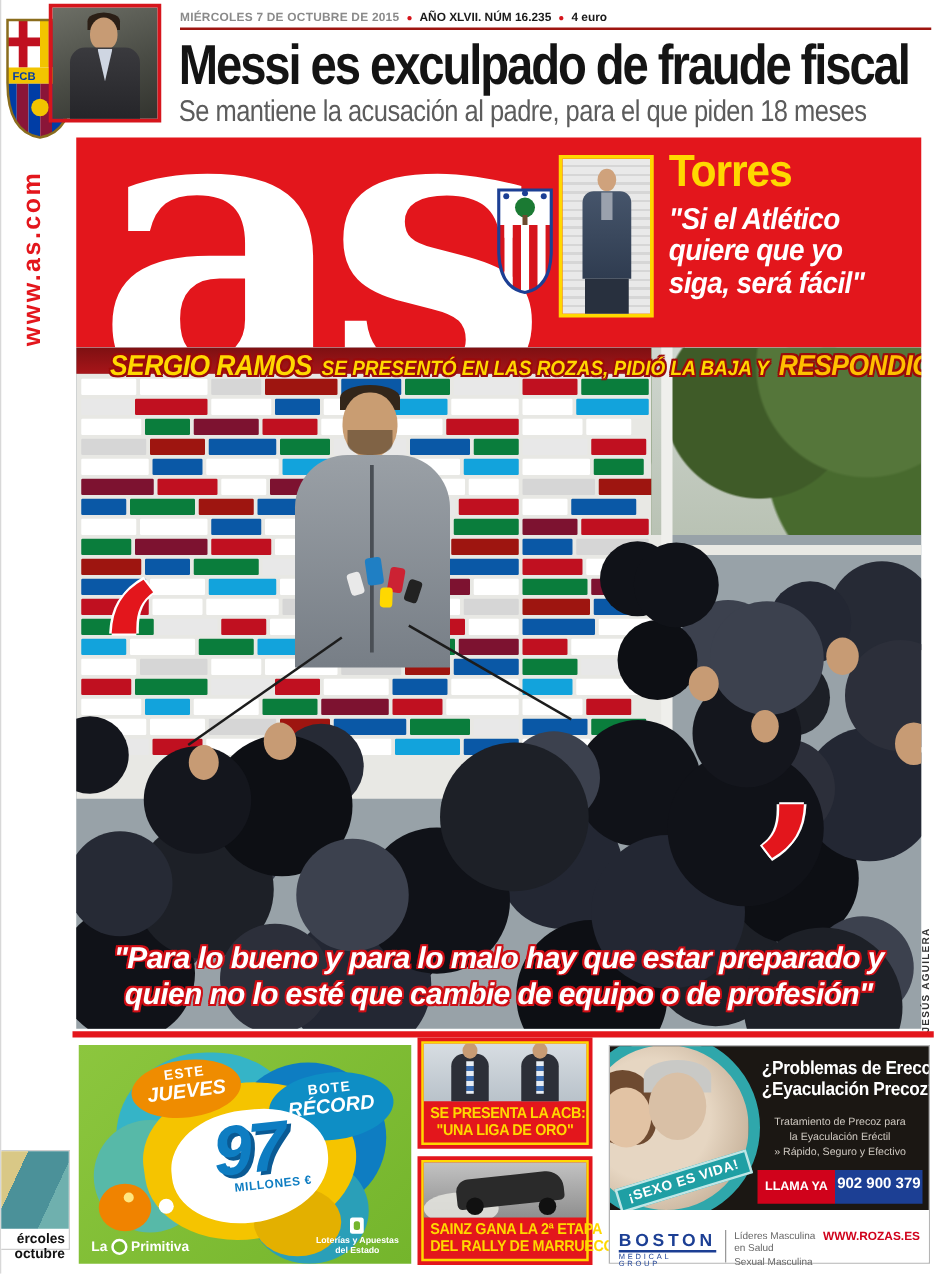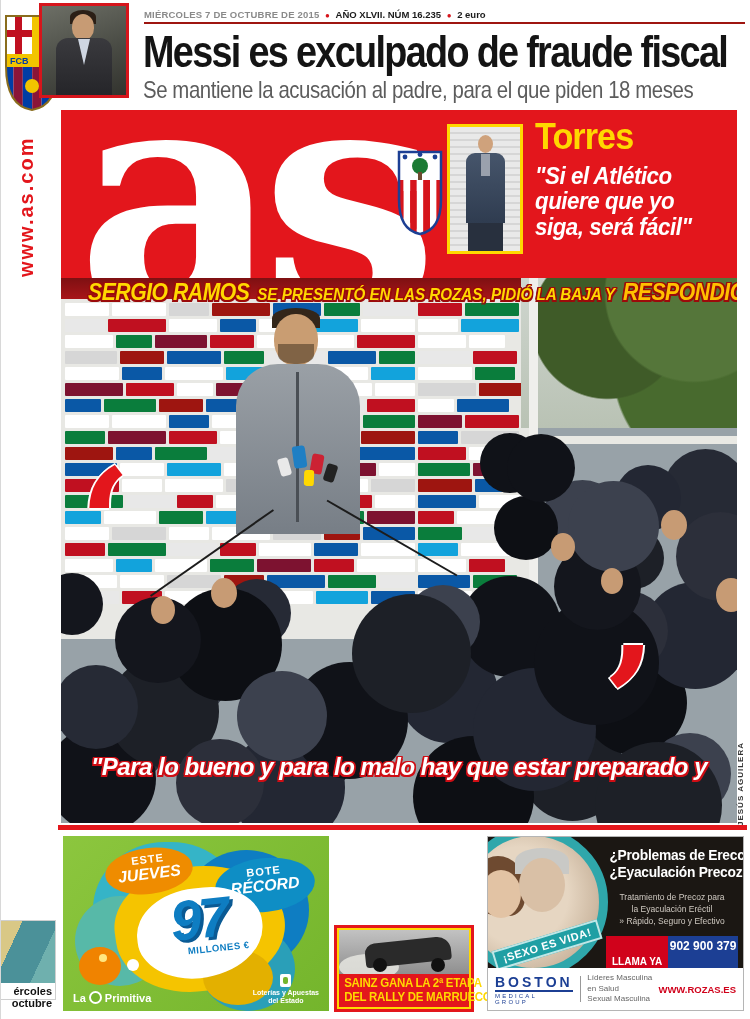--- a/index.html
+++ b/index.html
@@ -192,40 +192,40 @@
   .b-face-woman { left:14px; top:34px; width:40px; height:48px; background:#e2c3a4; }
   .b-hair-woman { position:absolute; left:4px; top:20px; width:54px; height:60px; border-radius:50% 50% 30% 50%; background:#6e4a30; }
   .stamp { position:absolute; left:4px; top:98px; background:#1f9fa4; color:#fff; font-weight:bold; font-size:11px;
               padding:2px 7px; transform:rotate(-17deg); border:2px solid #bfe6e6; letter-spacing:.5px; z-index:3; }
   .b-head { position:absolute; left:116px; top:9px; width:136px; text-align:center; color:#fff; font-weight:bold;
               font-size:15px; line-height:1.15; letter-spacing:-.3px; transform:scaleX(.92); transform-origin:center top;
               white-space:nowrap; }
   .b-body { position:absolute; left:116px; top:55px; width:136px; text-align:center; color:#cfc9c1; font-size:8.5px;
               line-height:1.4; }
   .b-cta-row { position:absolute; left:118px; top:99px; width:132px; display:flex; }
-  .b-cta { background:#d0021b; color:#fff; font-weight:bold; font-size:10px; padding:20px 6px; }
+  .b-cta { background:#d0021b; color:#fff; font-weight:bold; font-size:10px; padding:8px 6px; }
   .b-phone { background:#1c3f94; color:#fff; font-weight:bold; font-size:12px; padding:3px 0; flex:1; text-align:center; }
-  .b-footer { height:42px; display:flex; align-items:center; padding:16px 7px; background:#fff; }
+  .b-footer { height:42px; display:flex; align-items:flex-start; padding:16px 7px; background:#fff; }
   .b-logo-name { color:#1c3f94; font-weight:bold; font-size:14px; letter-spacing:3px; border-bottom:2px solid #1c3f94; }
   .b-logo-sub { color:#1c3f94; font-size:6px; letter-spacing:2.2px; margin-top:1px; }
   .b-div { width:1px; height:26px; background:#999; margin:0 7px; }
   .b-tag { color:#666; font-size:8px; line-height:1.3; }
   .b-url { margin-left:auto; color:#d0021b; font-weight:bold; font-size:9.5px; }
 </style>
 </head>
 <body>
 
 <div class="page">
 
   <div class="date-row">
     <span class="date-part">MIÉRCOLES 7 DE OCTUBRE DE 2015</span>
     <span class="dot">●</span>
     <span class="edition">AÑO XLVII. NÚM 16.235</span>
     <span class="dot">●</span>
-    <span class="price">2 euro</span>
+    <span class="price">4 euro</span>
   </div>
   <div class="date-rule"></div>
 
   <div class="fcb-crest">
     <svg width="56" height="98" viewBox="0 0 56 98">
       <defs>
           <clipPath id="shield">
             <path d="M2,2 H54 V52 Q54 92 28 96 Q2 92 2 52 Z"></path>
           </clipPath>
         </defs>
@@ -563,20 +563,21 @@
       <span class="kicker-mid">SE PRESENTÓ EN LAS ROZAS, PIDIÓ LA BAJA Y</span>
       <span class="kicker-end">RESPONDIÓ A BENÍTEZ</span>
     </div>
 
     <div class="qmark qmark-open">‘</div>
     <div class="qmark qmark-close">’</div>
 
 
     <div class="subquote">
       <div>"Para lo bueno y para lo malo hay que estar preparado y</div>
+      <div>quien no lo esté que cambie de equipo o de profesión"</div>
     </div>
   </div>
 
   <div class="credit">JESÚS AGUILERA</div>
   <div class="bottom-rule"></div>
 
   <div class="lottery">
     <div class="blob lb1"></div>
     <div class="blob lb2"></div>
     <div class="blob lb3"></div>
@@ -603,20 +604,32 @@
       <span class="lot-coin"></span>
       <span>Primitiva</span>
     </div>
     <div class="lot-org">
       <div class="lot-org-icon"></div>
       <div>Loterías y Apuestas</div>
       <div>del Estado</div>
     </div>
   </div>
 
+  <div class="newsbox nb1">
+    <div class="newsbox-inner">
+      <div class="nb-photo1">
+        <div class="acb-man acb-m1"></div>
+        <div class="acb-man acb-m2"></div>
+      </div>
+      <div class="nb-text">
+        <div>SE PRESENTA LA ACB:</div>
+        <div>"UNA LIGA DE ORO"</div>
+      </div>
+    </div>
+  </div>
 
   <div class="newsbox nb2">
     <div class="newsbox-inner">
       <div class="nb-photo2">
         <div class="rally-dust"></div>
         <div class="rally-car"></div>
         <div class="rally-wheel rw1"></div>
         <div class="rally-wheel rw2"></div>
       </div>
       <div class="nb-text">

